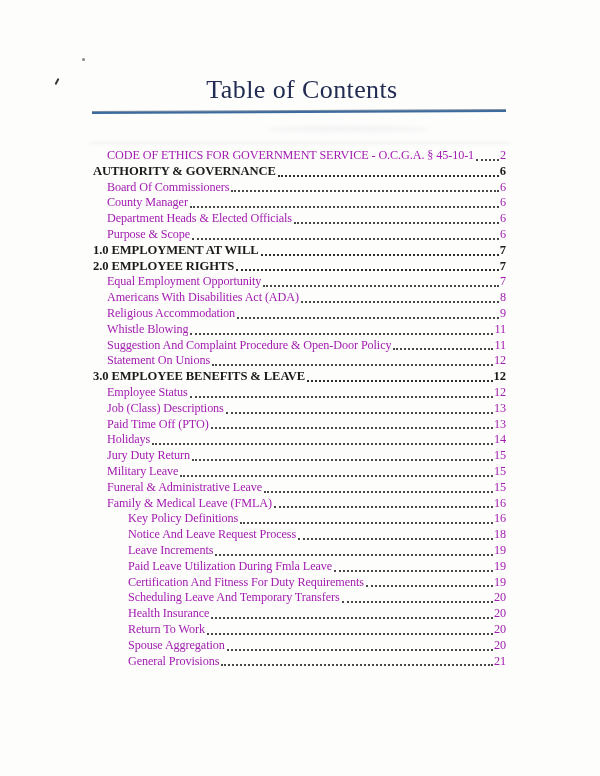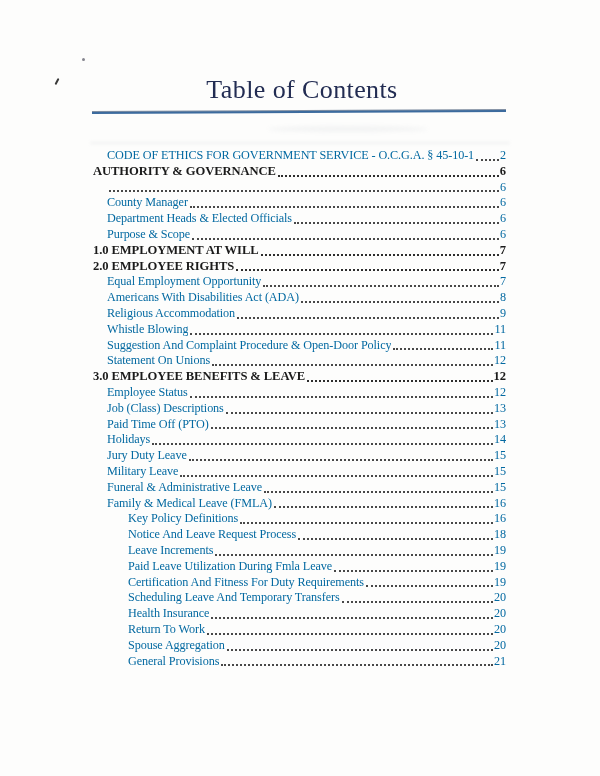--- a/index.html
+++ b/index.html
@@ -61,21 +61,21 @@
   }
   .toc {
     position: absolute; top: 148px; left: 93px;
     width: 413px;
   }
   .toc-row {
     display: flex;
     height: 15.8px;
     line-height: 15.8px;
     font-size: 12.2px;
-    color: #0369a1;
+    color: #a21caf;
     letter-spacing: -0.1px;
   }
   .toc-row.bold {
     font-weight: 700;
     font-size: 12.6px;
     color: #1b1b1b;
     align-items: flex-end;
   }
   .level-1 { padding-left: 14px; }
   .level-2 { padding-left: 35px; }
@@ -105,20 +105,21 @@
         <span class="toc-label">CODE OF ETHICS FOR GOVERNMENT SERVICE - O.C.G.A. § 45-10-1</span>
         <span class="toc-dots"></span>
         <span class="toc-page">2</span>
       </div>
       <div class="toc-row level-0 bold">
         <span class="toc-label">AUTHORITY &amp; GOVERNANCE</span>
         <span class="toc-dots"></span>
         <span class="toc-page">6</span>
       </div>
       <div class="toc-row level-1">
+        <span class="toc-label">Board Of Commissioners</span>
         <span class="toc-dots"></span>
         <span class="toc-page">6</span>
       </div>
       <div class="toc-row level-1">
         <span class="toc-label">County Manager</span>
         <span class="toc-dots"></span>
         <span class="toc-page">6</span>
       </div>
       <div class="toc-row level-1">
         <span class="toc-label">Department Heads &amp; Elected Officials</span>
@@ -189,21 +190,21 @@
         <span class="toc-label">Paid Time Off (PTO)</span>
         <span class="toc-dots"></span>
         <span class="toc-page">13</span>
       </div>
       <div class="toc-row level-1">
         <span class="toc-label">Holidays</span>
         <span class="toc-dots"></span>
         <span class="toc-page">14</span>
       </div>
       <div class="toc-row level-1">
-        <span class="toc-label">Jury Duty Leave</span>
+        <span class="toc-label">Jury Duty Return</span>
         <span class="toc-dots"></span>
         <span class="toc-page">15</span>
       </div>
       <div class="toc-row level-1">
         <span class="toc-label">Military Leave</span>
         <span class="toc-dots"></span>
         <span class="toc-page">15</span>
       </div>
       <div class="toc-row level-1">
         <span class="toc-label">Funeral &amp; Administrative Leave</span>

